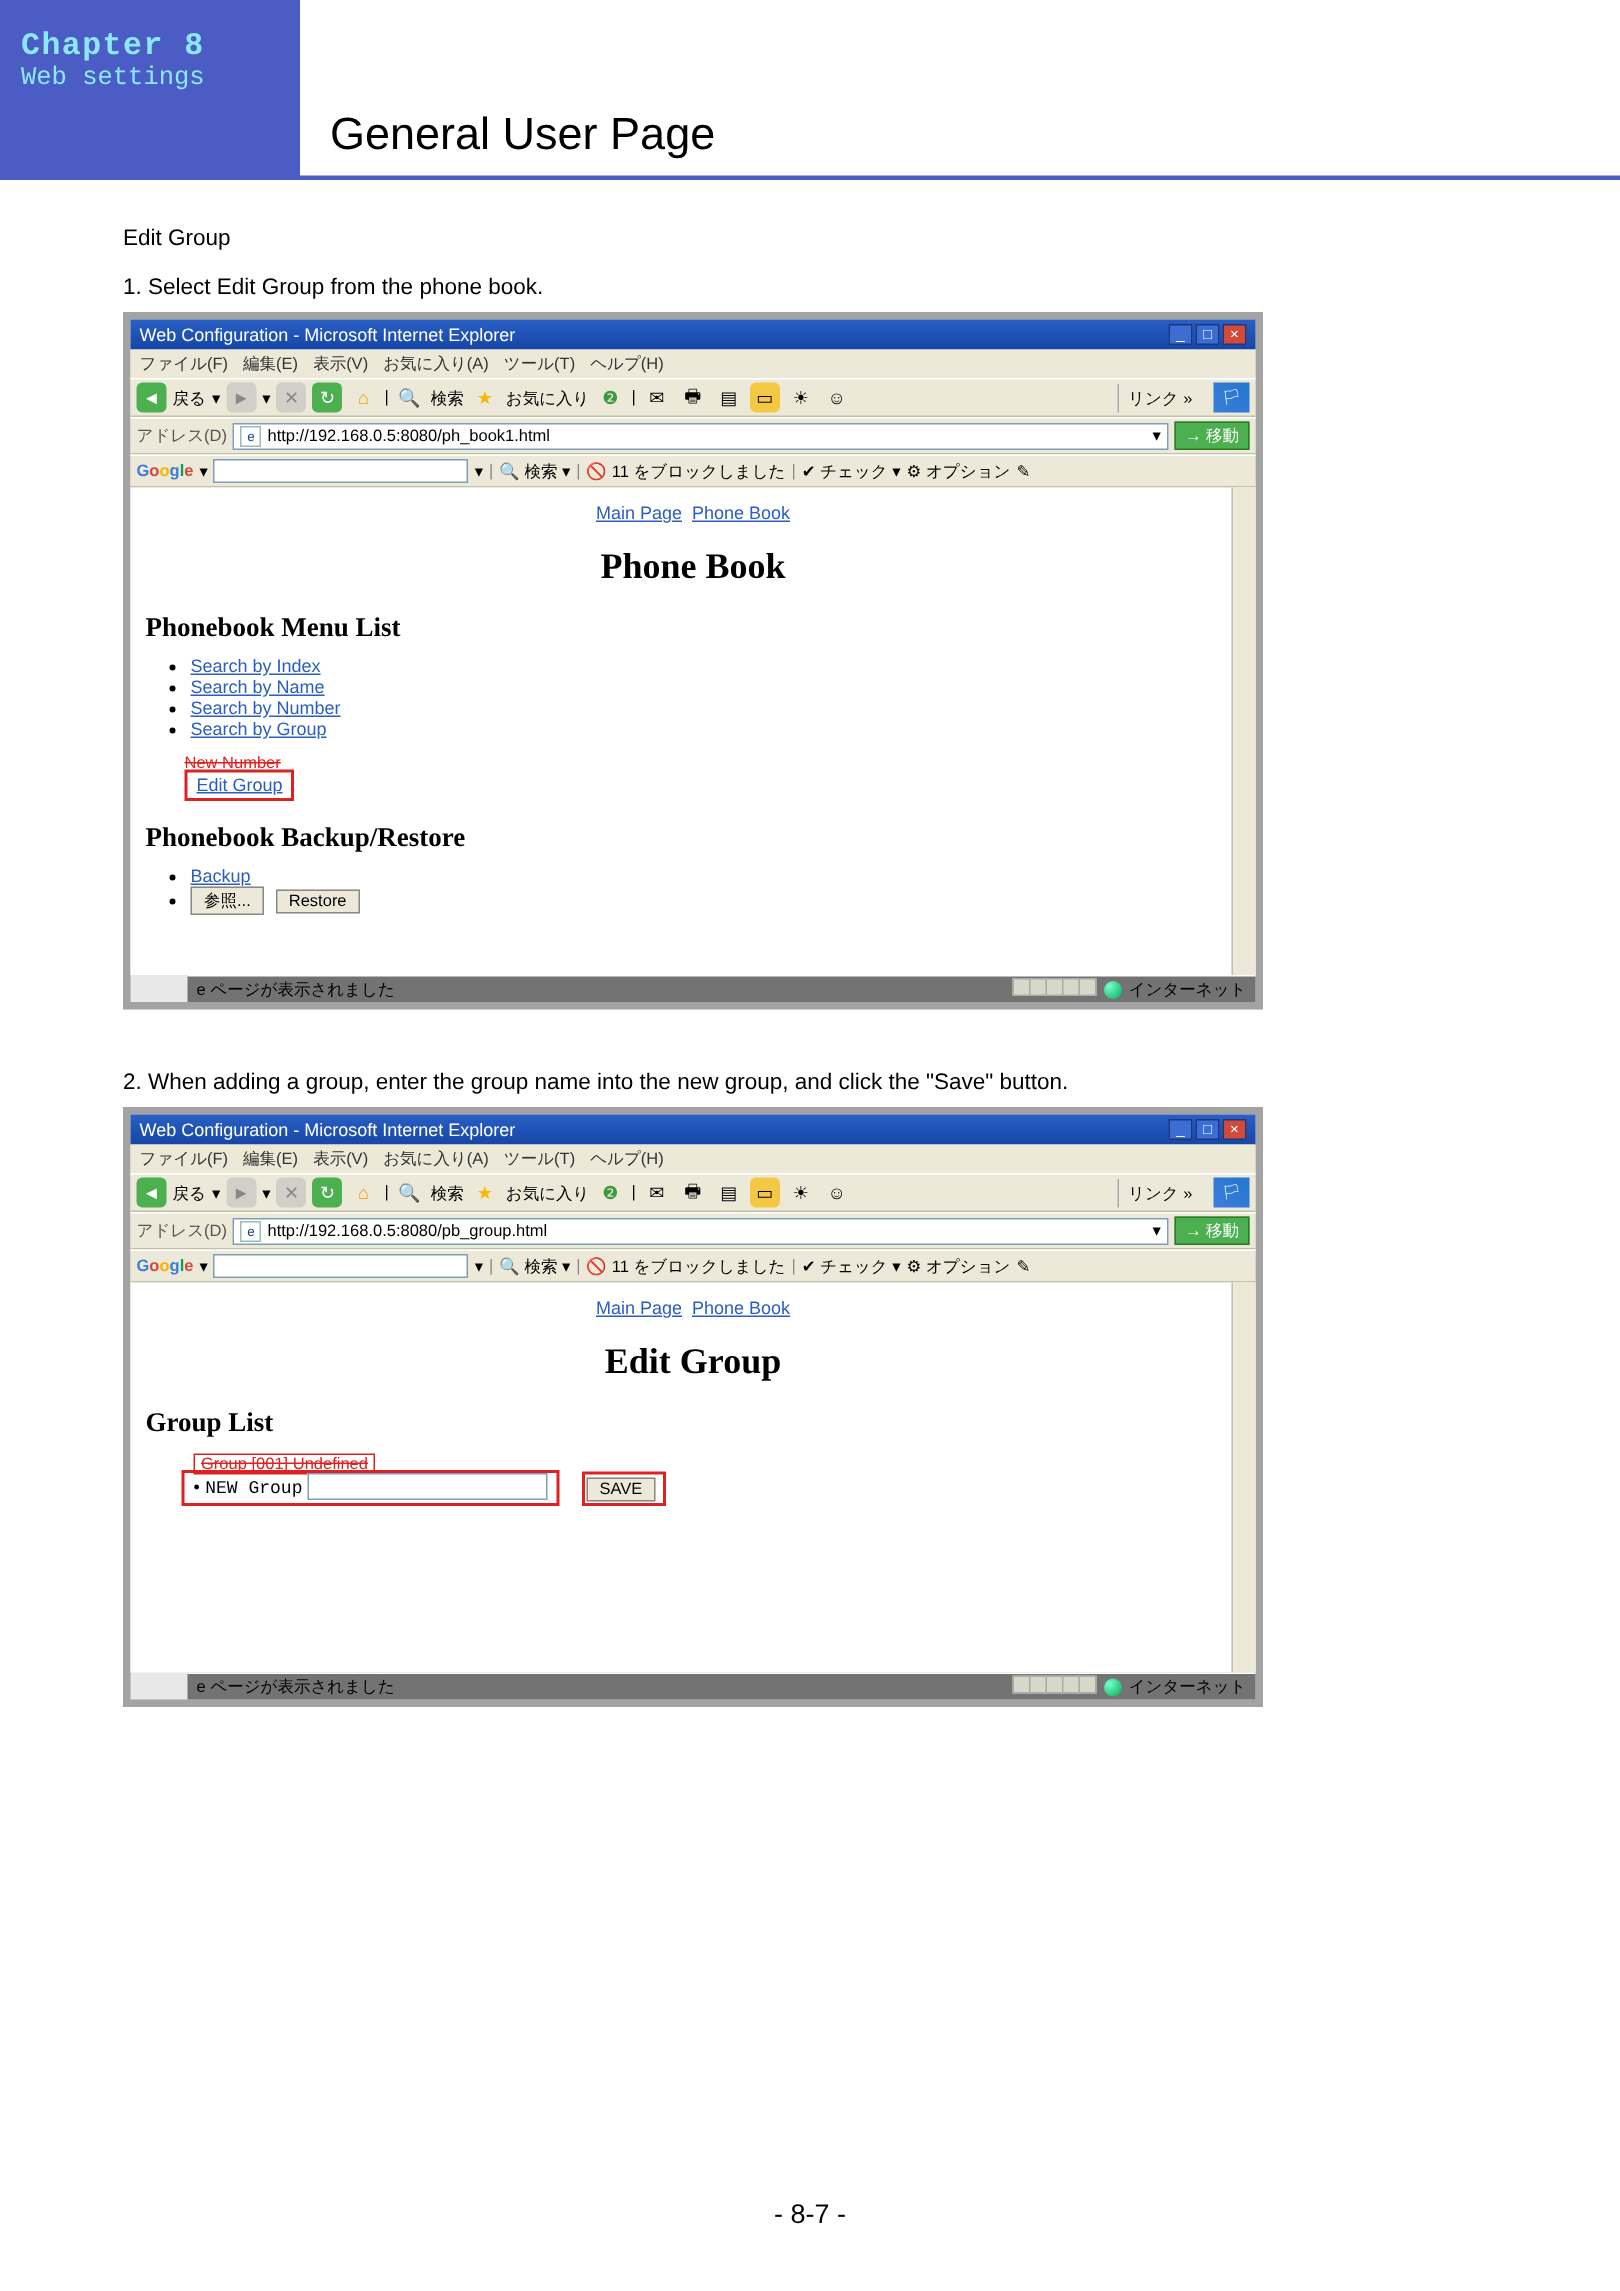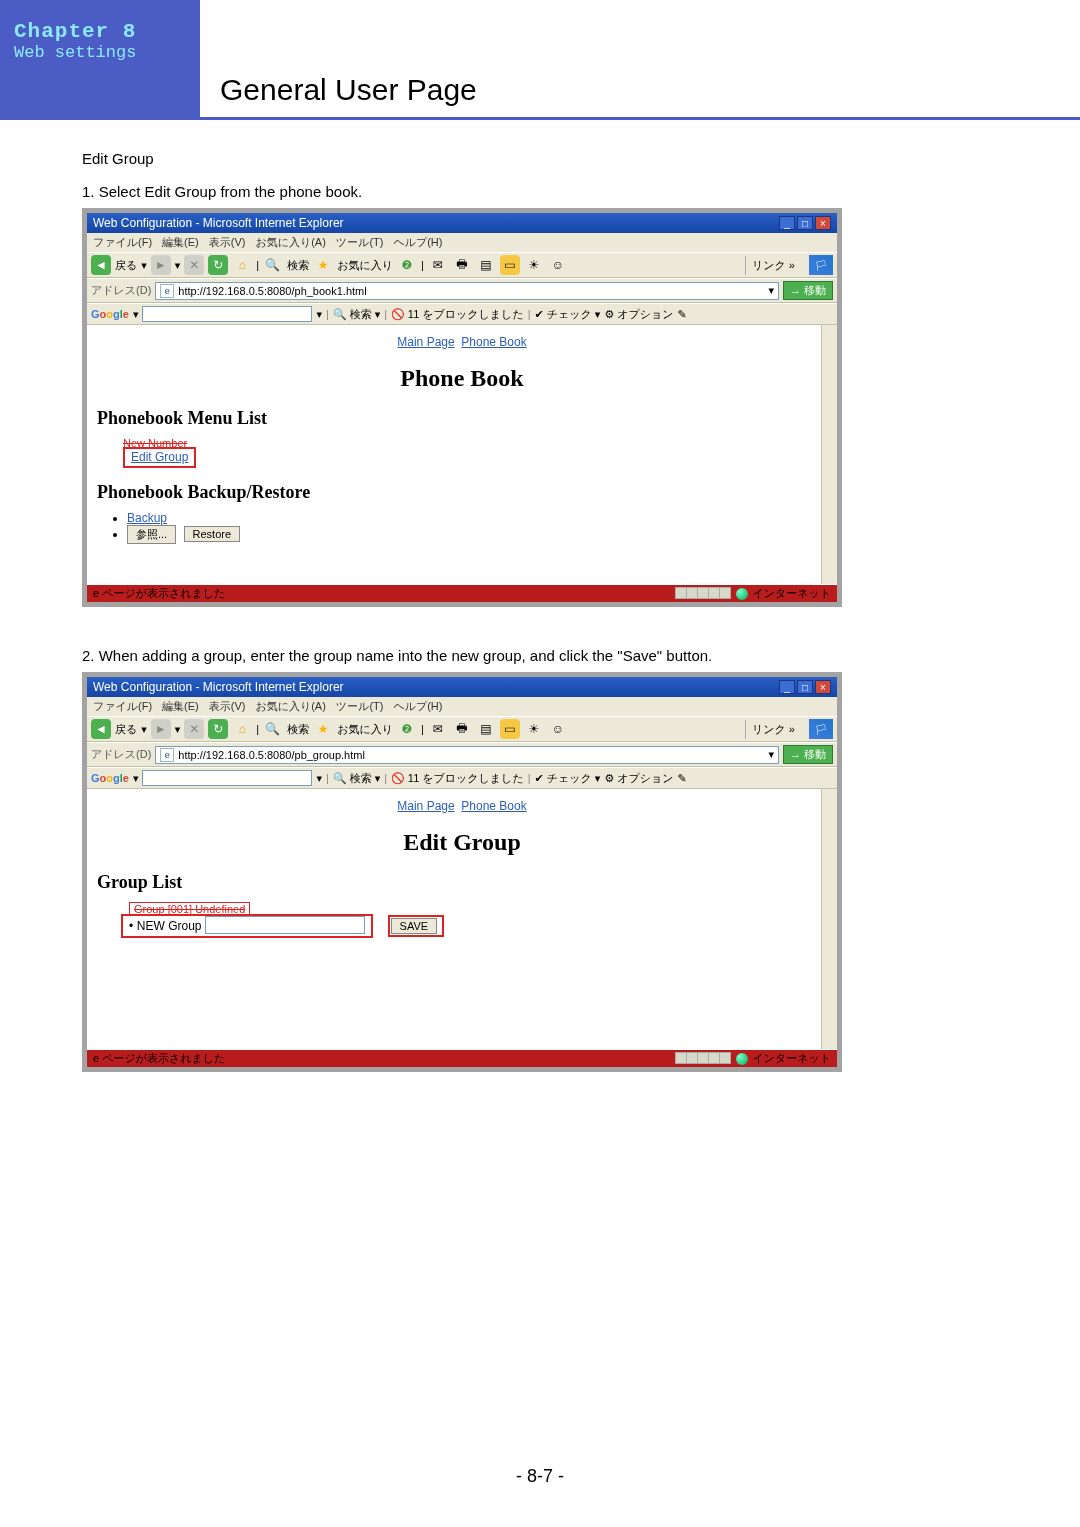--- a/index.html
+++ b/index.html
@@ -146,23 +146,24 @@
   .crumb a { color:#2b5ec0; text-decoration:underline; }
   h2.phb { text-align:center; font-family: Georgia, serif; font-weight:bold; font-size:24px; margin:16px 0; }
   h3.sec { font-family: Georgia, serif; font-weight:bold; font-size:18px; margin:14px 0 8px; }
   ul.menu { margin-left: 30px; margin-bottom:10px; }
   ul.menu li { font-size:12px; }
   ul.menu a { color:#2b5ec0; text-decoration:underline; }
   .red-frame { border:2px solid #d22; padding:0 6px 2px 6px; display:inline-block; }
   .btn { background:#ece9d8; border:1px solid #888; font-size:11px; padding:1px 8px; margin-right:4px; }
 
   .statusbar {
-    background:#b91c1c; font-size:11px; padding:1px 6px;
+    background:#737373; font-size:11px; padding:1px 6px;
     display:flex; justify-content:space-between; align-items:center;
     border-top:1px solid #fff;
+    margin-left:38px;
   }
   .statusbar .inet { display:flex; gap:4px; align-items:center; }
   .statusbar .globe { width:12px; height:12px; border-radius:50%; background:radial-gradient(circle at 30% 30%,#7fc,#0a5); }
   .statusbar .boxes span { width:12px; height:12px; background:#d8d8c8; display:inline-block; border:1px solid #aaa; margin-right:-1px; }
 
   .footer-num {
     position:absolute; left:0; right:0; bottom:40px; text-align:center; font-size:18px;
   }
 
   
@@ -254,20 +255,26 @@
     </div>
 
     <div class="pagebody">
       <div class="vscroll"></div>
       <div class="crumb">
         <a href="#">Main Page</a>&nbsp;
         <a href="#">Phone Book</a>
       </div>
       <h2 class="phb">Phone Book</h2>
       <h3 class="sec">Phonebook Menu List</h3>
+      <ul class="menu">
+        <li><a href="#">Search by Index</a></li>
+        <li><a href="#">Search by Name</a></li>
+        <li><a href="#">Search by Number</a></li>
+        <li><a href="#">Search by Group</a></li>
+      </ul>
       <div style="margin-left:26px;">
         <div style="font-size:11px; color:#d22; text-decoration:line-through; margin-bottom:-2px;">New Number</div>
         <div class="red-frame">
           <a href="#" style="color:#2b5ec0; text-decoration:underline; font-size:12px;">Edit Group</a>
         </div>
       </div>
       <h3 class="sec">Phonebook Backup/Restore</h3>
       <ul class="menu">
         <li><a href="#">Backup</a></li>
         <li style="list-style:disc;">
@@ -363,21 +370,21 @@
       <div class="crumb">
         <a href="#">Main Page</a>&nbsp;
         <a href="#">Phone Book</a>
       </div>
       <h2 class="phb">Edit Group</h2>
       <h3 class="sec">Group List</h3>
       <div class="grplist">
         <div style="margin-left:8px; margin-bottom:-2px;"><span class="redstrike">Group [001] Undefined</span></div>
         <div class="red-frame" style="display:inline-block;">
           <span style="font-size:12px;">•</span>
-          <span style="font-size:12px;">NEW Group</span>
+          <span style="font-size:12px;font-family:Liberation Mono, monospace;">NEW Group</span>
           <input class="txt" type="text" style="">
         </div>
         &nbsp;&nbsp;
         <span class="red-frame" style="padding:1px;">
           <input class="btn" type="button" value="SAVE" style="">
         </span>
       </div>
     </div>
 
     <div class="statusbar">

